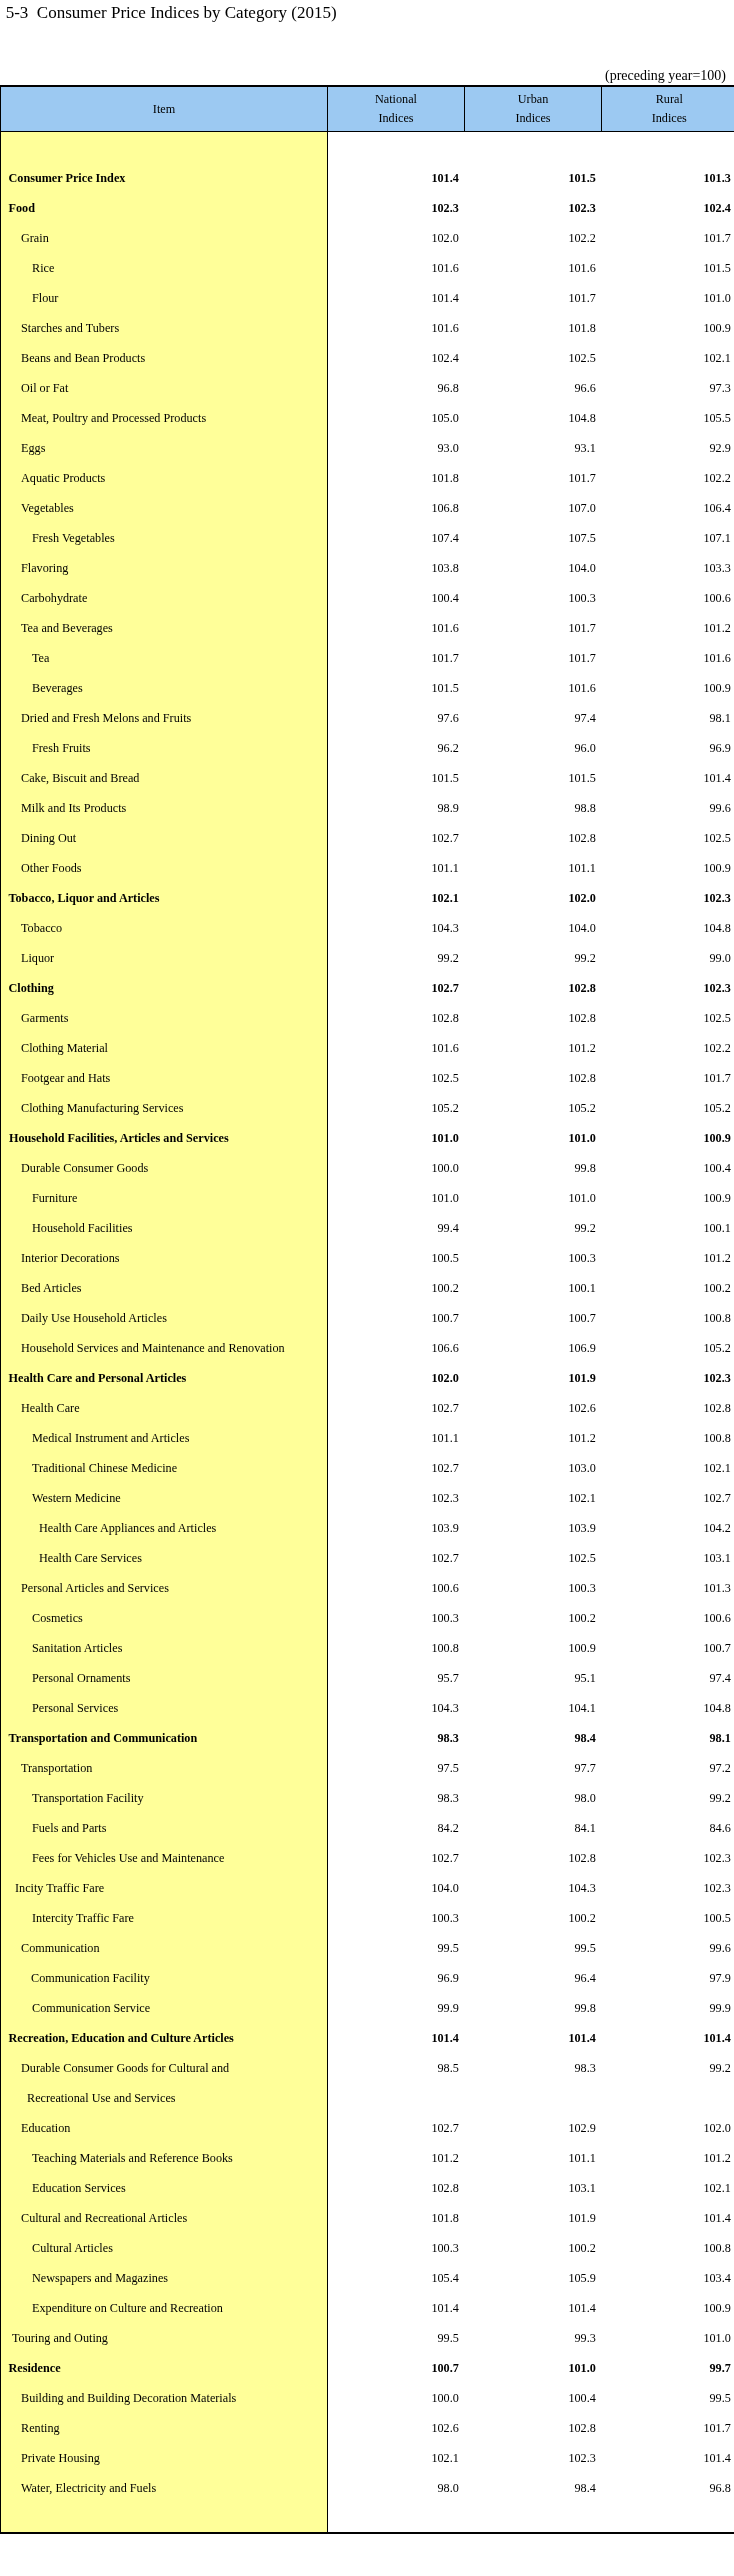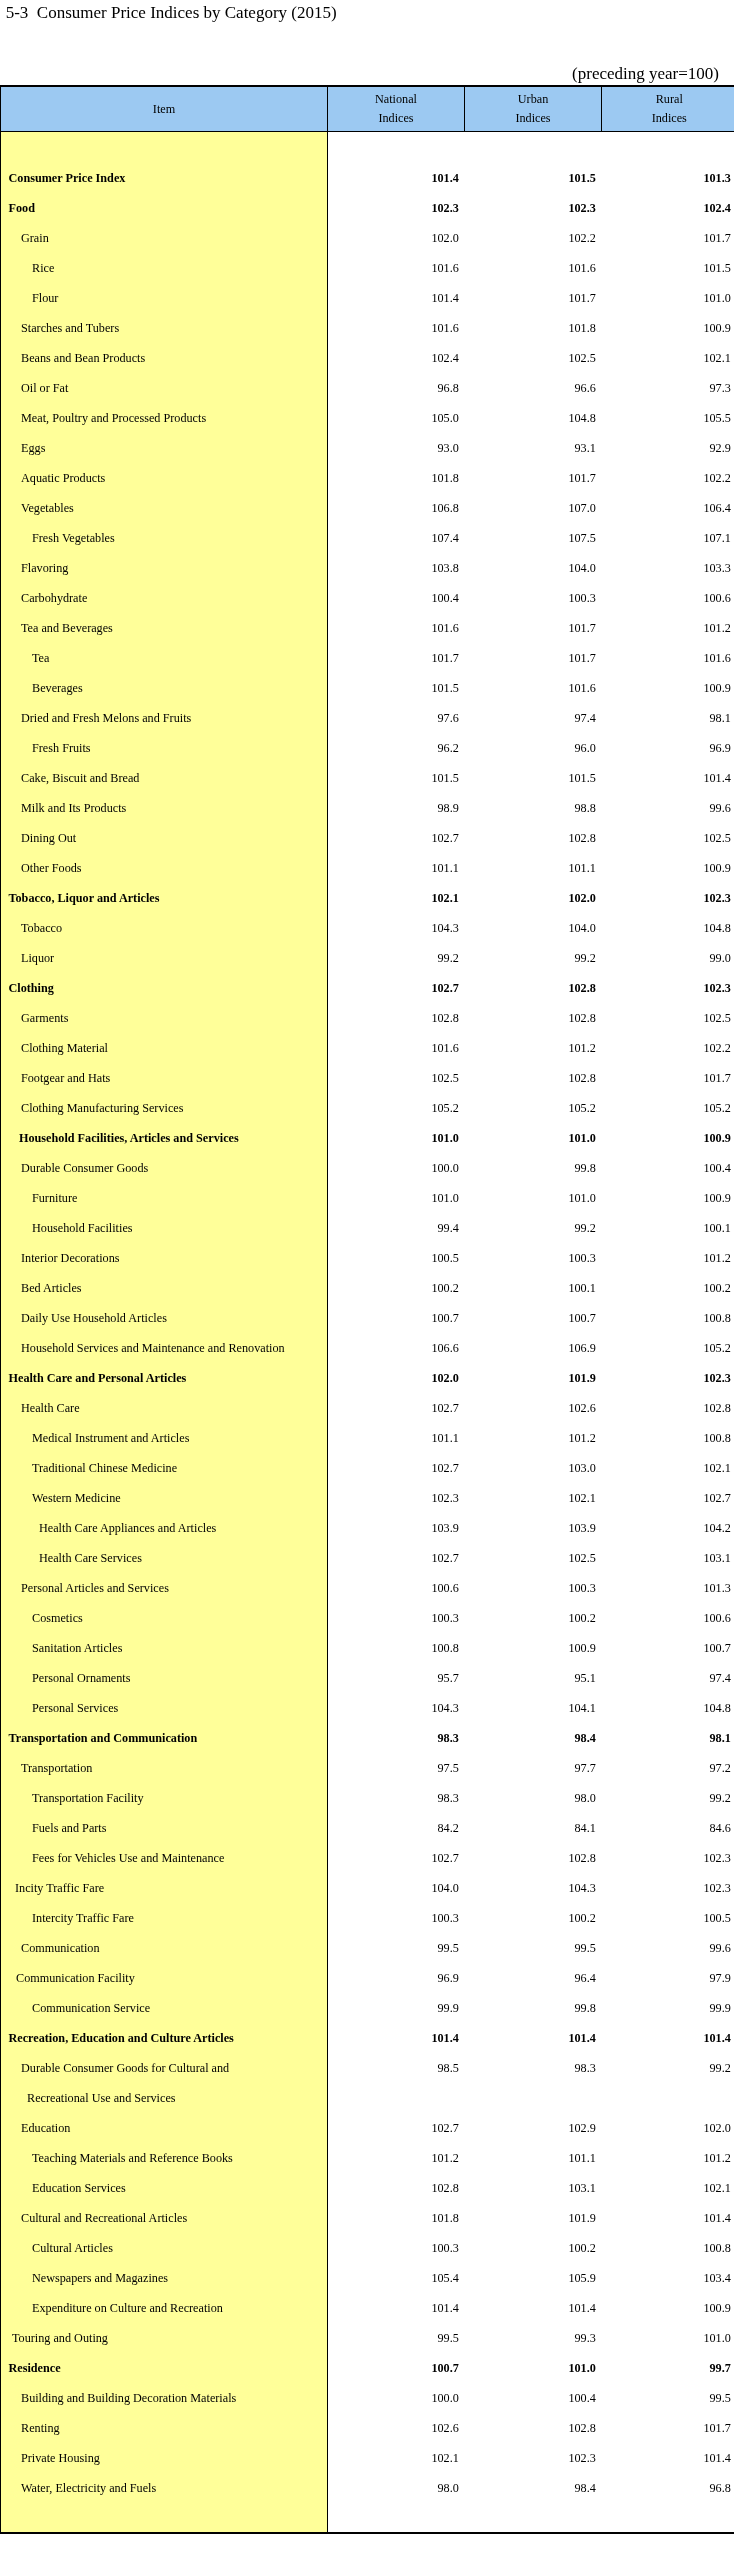--- a/index.html
+++ b/index.html
@@ -7,22 +7,22 @@
     width:735px;height:2576px;background:#ffffff;color:#000;
     font-family:"Liberation Serif", serif;
     -webkit-font-smoothing:antialiased;
   }
   .header-area{position:relative;height:85px;width:735px;}
   .page-title{
     position:absolute;top:2.8px;left:5.7px;
     font-size:17px;font-weight:normal;white-space:pre;margin:0;
   }
   .note{
-    position:absolute;bottom:0.9px;right:16px;
-    font-size:17px;
+    position:absolute;bottom:0.9px;right:9px;
+    font-size:14px;
   }
   table.cpi{
     border-collapse:collapse;table-layout:fixed;width:735px;
     border-top:2.8px solid var(--border,#000);
     border-bottom:2.8px solid var(--border,#000);
     border-left:0.9px solid var(--border,#000);
     font-size:12.2px;
   }
   col.c-item{width:327px;}
   col.c-nat{width:137px;}
@@ -270,21 +270,21 @@
         <td class="val-cell">102.8</td>
         <td class="val-cell">101.7</td>
       </tr>
       <tr class="data-row">
         <td class="item-cell" style="padding-left: 20px;">Clothing Manufacturing Services</td>
         <td class="val-cell">105.2</td>
         <td class="val-cell">105.2</td>
         <td class="val-cell">105.2</td>
       </tr>
       <tr class="data-row bold">
-        <td class="item-cell" style="padding-left: 18px;">Household Facilities, Articles and Services</td>
+        <td class="item-cell" style="padding-left: 8px;">Household Facilities, Articles and Services</td>
         <td class="val-cell">101.0</td>
         <td class="val-cell">101.0</td>
         <td class="val-cell">100.9</td>
       </tr>
       <tr class="data-row">
         <td class="item-cell" style="padding-left: 20px;">Durable Consumer Goods</td>
         <td class="val-cell">100.0</td>
         <td class="val-cell">99.8</td>
         <td class="val-cell">100.4</td>
       </tr>
@@ -438,21 +438,21 @@
         <td class="val-cell">100.2</td>
         <td class="val-cell">100.5</td>
       </tr>
       <tr class="data-row">
         <td class="item-cell" style="padding-left: 20px;">Communication</td>
         <td class="val-cell">99.5</td>
         <td class="val-cell">99.5</td>
         <td class="val-cell">99.6</td>
       </tr>
       <tr class="data-row">
-        <td class="item-cell" style="padding-left: 15px;">Communication Facility</td>
+        <td class="item-cell" style="padding-left: 30px;">Communication Facility</td>
         <td class="val-cell">96.9</td>
         <td class="val-cell">96.4</td>
         <td class="val-cell">97.9</td>
       </tr>
       <tr class="data-row">
         <td class="item-cell" style="padding-left: 31px;">Communication Service</td>
         <td class="val-cell">99.9</td>
         <td class="val-cell">99.8</td>
         <td class="val-cell">99.9</td>
       </tr>

